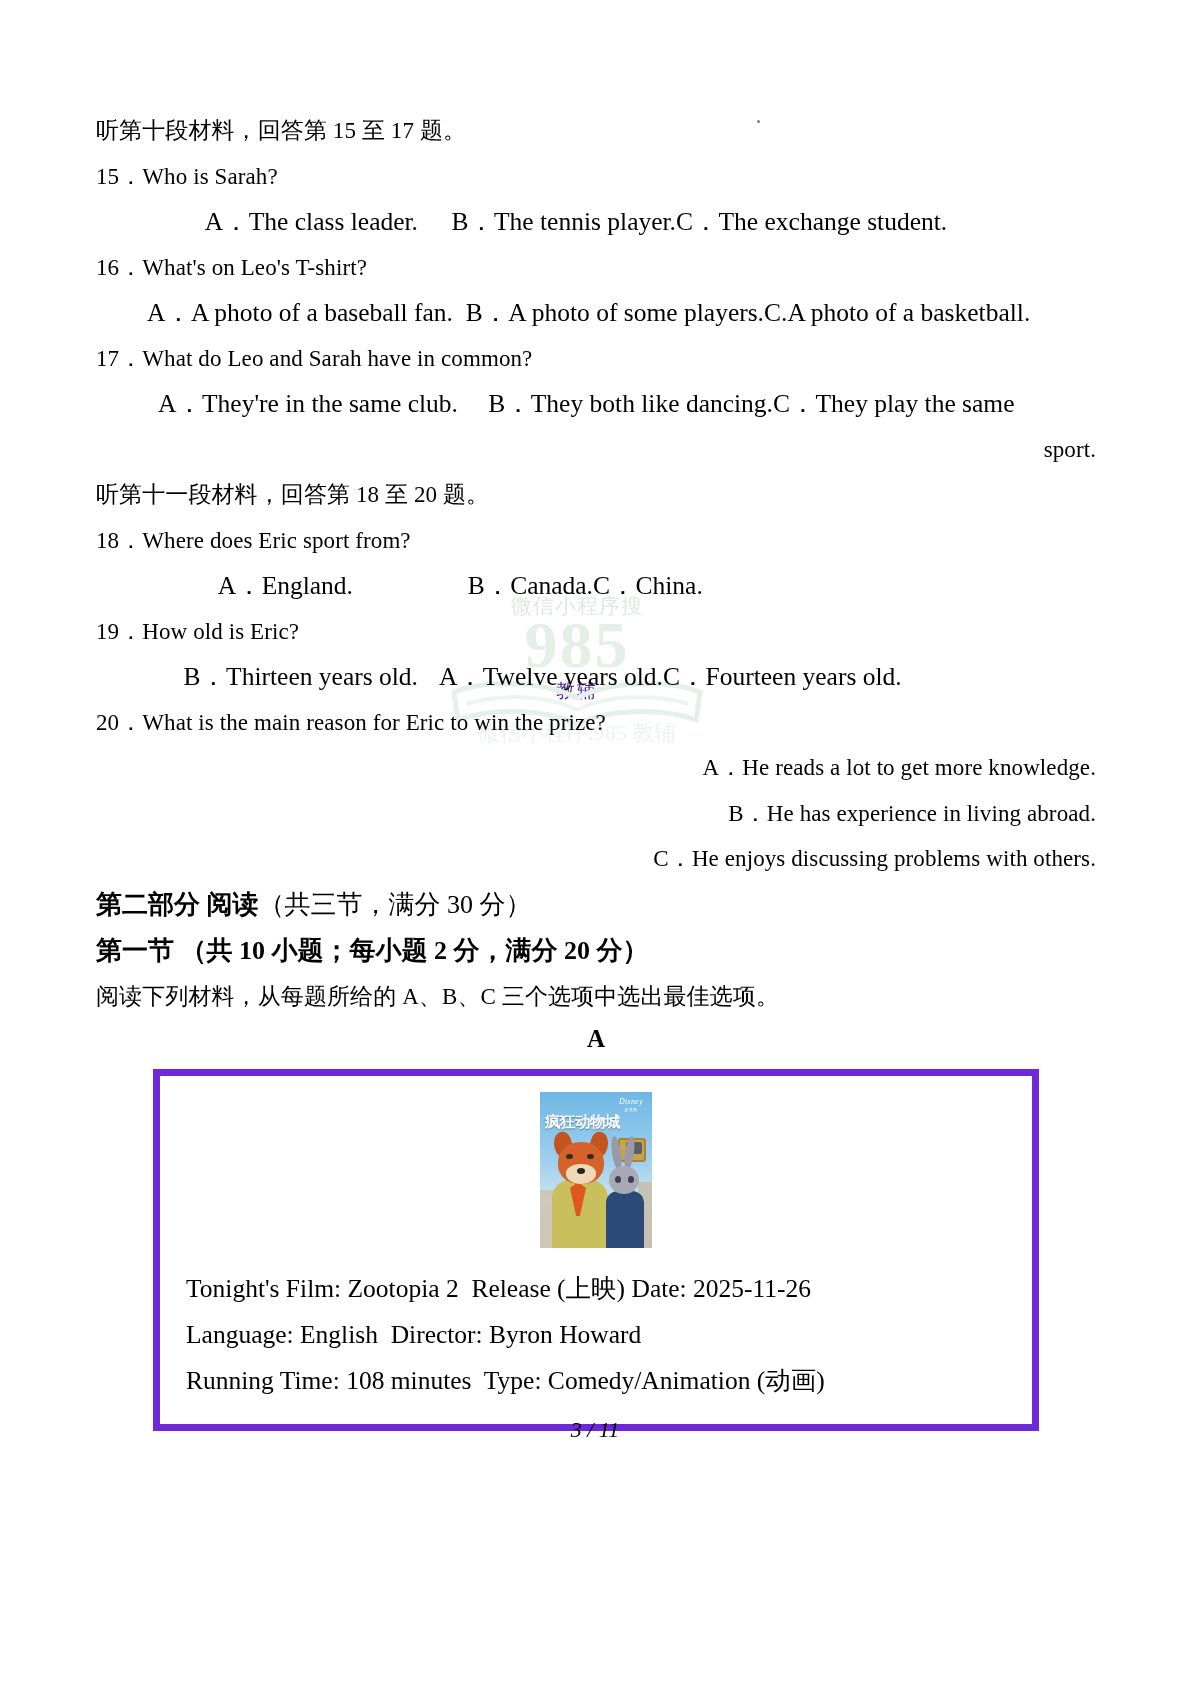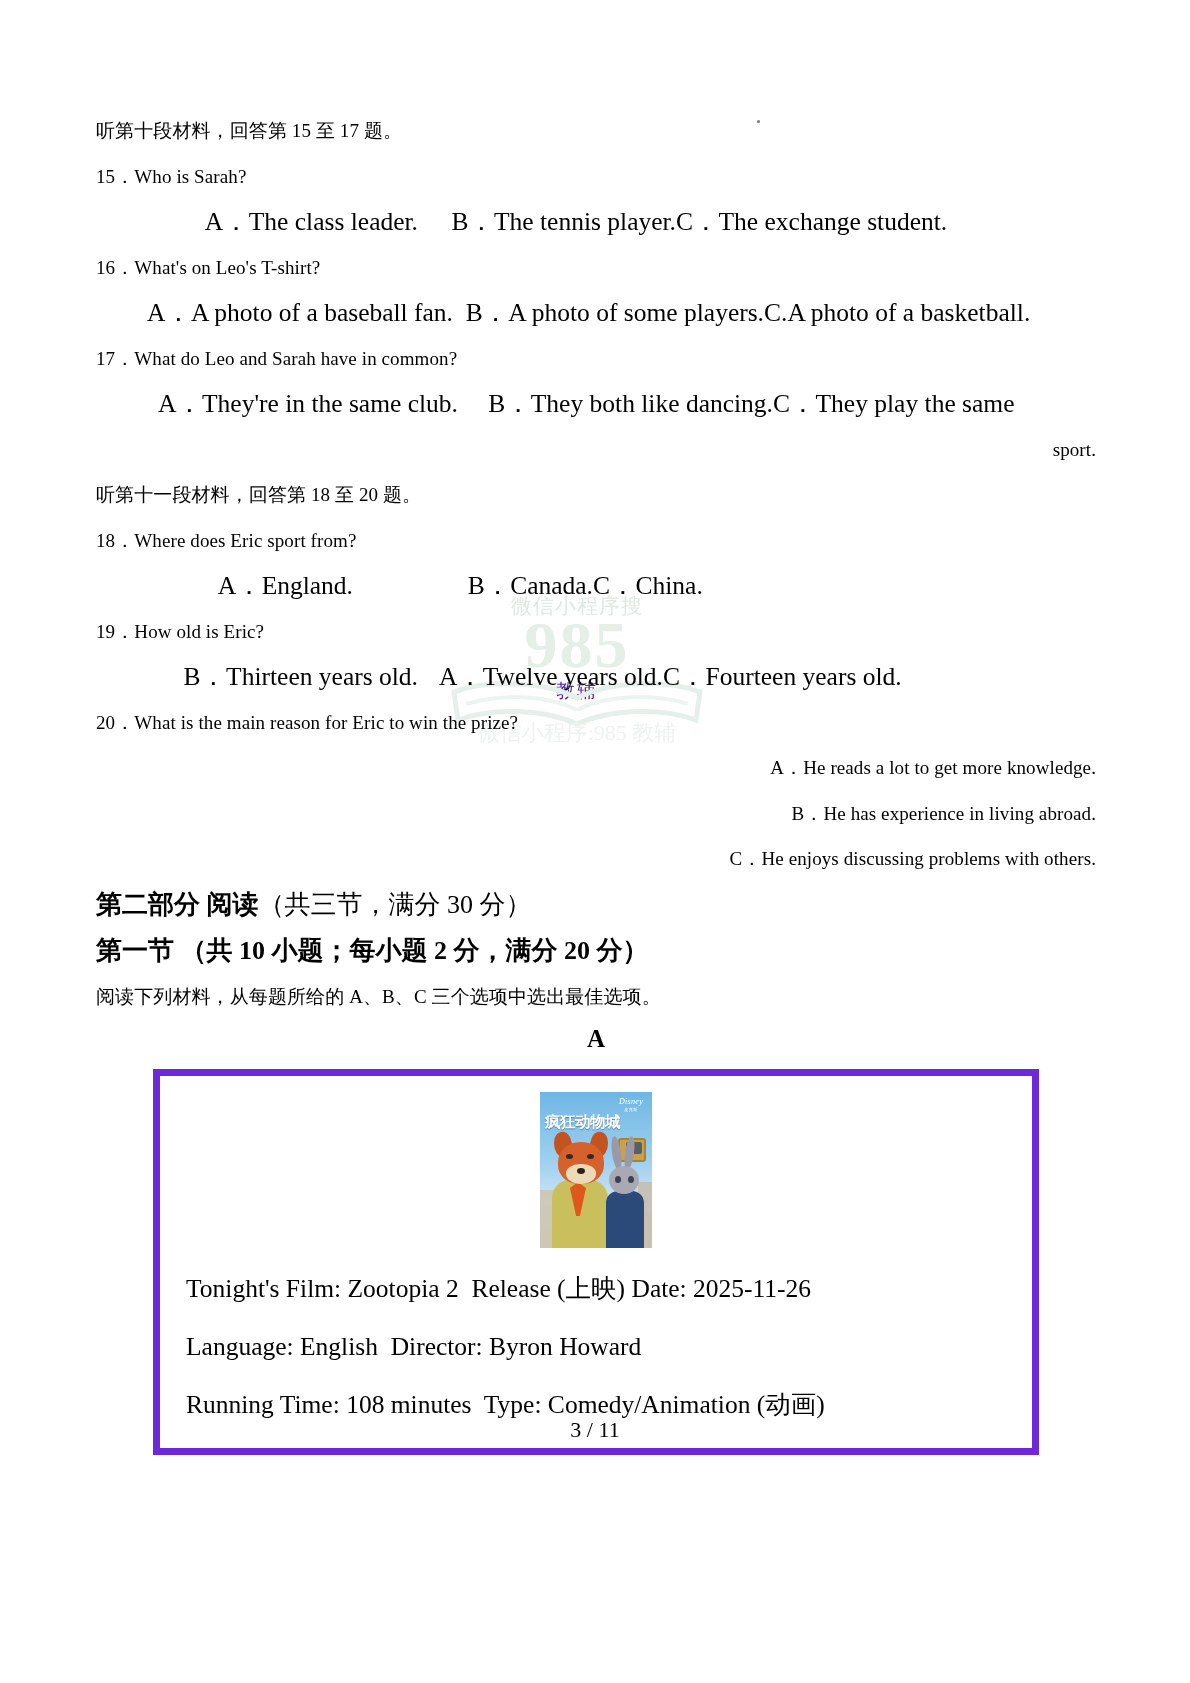--- a/index.html
+++ b/index.html
@@ -21,21 +21,21 @@
   }
   .content {
     position: absolute;
     left: 96px;
     top: 108px;
     width: 1000px;
   }
 
   
   .line {
-    font-size: 19px;
+    font-size: 23px;
     line-height: 45.5px;
     white-space: pre;
     letter-spacing: 0.1px;
   }
   .cjk {
     font-family: "Liberation Serif", "DejaVu Serif", serif;
   }
   .q-line {
     margin-top: 0px;
   }
@@ -286,30 +286,31 @@
     background: #5b5f63;
     border-radius: 2px;
   }
 
   .box-line {
     font-size: 25.5px;
     line-height: 46px;
     padding-left: 26px;
     white-space: pre;
   }
-  .box-line + .box-line { margin-top: 12px; }
+  .box-line + .box-line { }
 
   
   .footer {
     position: absolute;
     left: 0;
     top: 1417px;
     width: 1190px;
     text-align: center;
     font-size: 22px;
+    font-style: italic;
   }
 
   
   .watermark {
     position: absolute;
     left: 432px;
     top: 578px;
     width: 290px;
     height: 170px;
     pointer-events: none;

